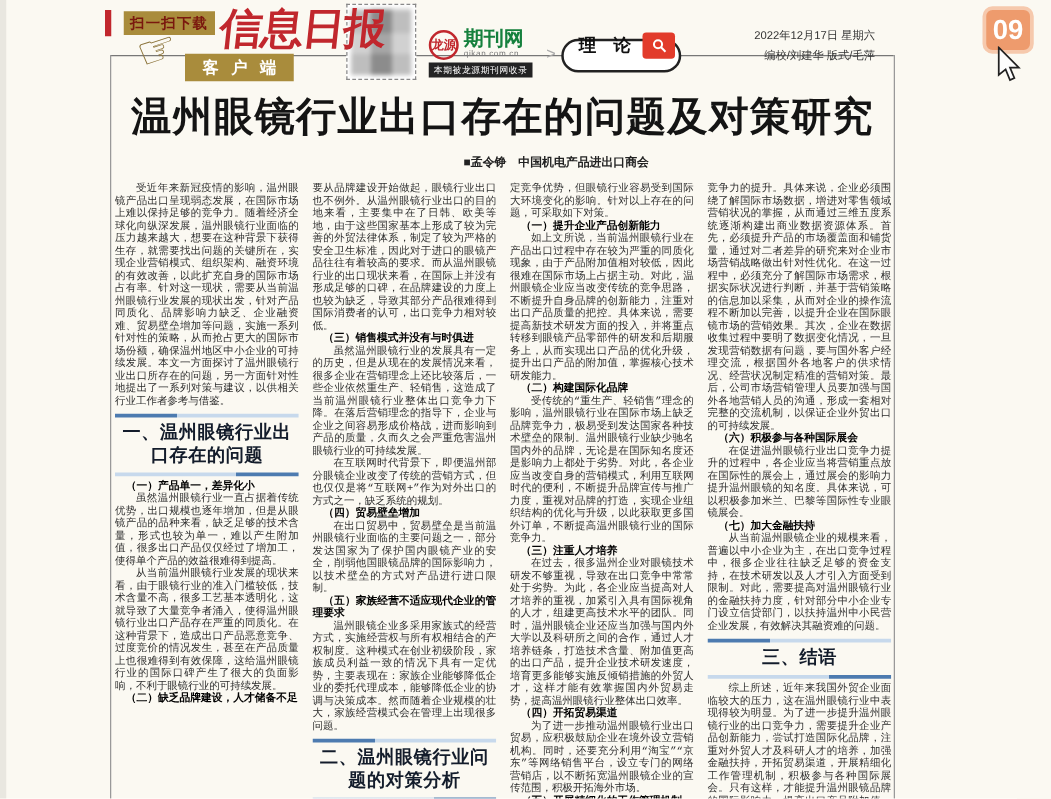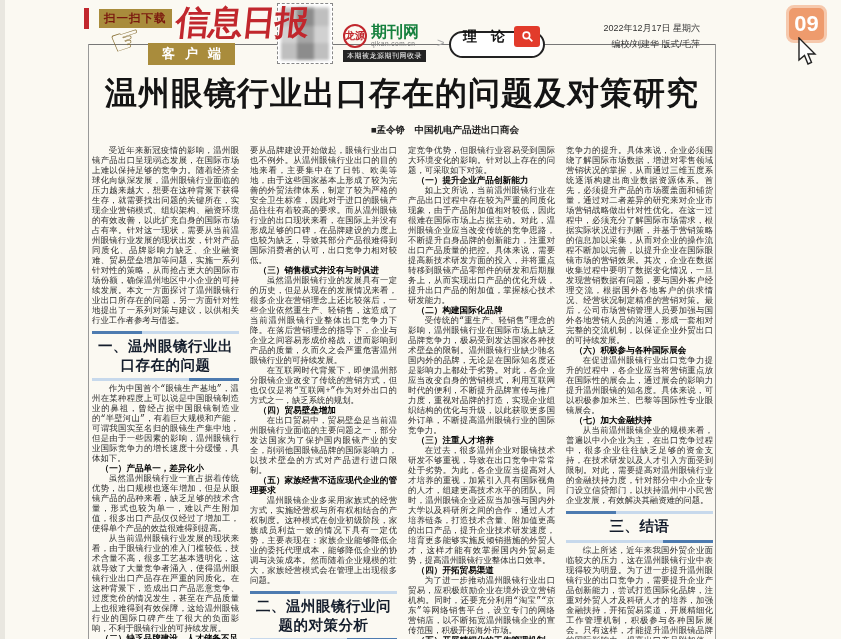--- a/index.html
+++ b/index.html
@@ -121,21 +121,20 @@
   <div class="title">温州眼镜行业出口存在的问题及对策研究</div>
   <div class="byline">■孟令铮　中国机电产品进出口商会</div>
   <div class="columns">
       <div class="col">
         <p class="para">受近年来新冠疫情的影响，温州眼镜产品出口呈现弱态发展，在国际市场上难以保持足够的竞争力。随着经济全球化向纵深发展，温州眼镜行业面临的压力越来越大，想要在这种背景下获得生存，就需要找出问题的关键所在，实现企业营销模式、组织架构、融资环境的有效改善，以此扩充自身的国际市场占有率。针对这一现状，需要从当前温州眼镜行业发展的现状出发，针对产品同质化、品牌影响力缺乏、企业融资难、贸易壁垒增加等问题，实施一系列针对性的策略，从而抢占更大的国际市场份额，确保温州地区中小企业的可持续发展。本文一方面探讨了温州眼镜行业出口所存在的问题，另一方面针对性地提出了一系列对策与建议，以供相关行业工作者参考与借鉴。</p>
         <div class="sec">
           <div class="sec-bar top"></div>
           <div class="sec-title">一、温州眼镜行业出口存在的问题</div>
           <div class="sec-bar bottom"></div>
         </div>
-        <p class="para">作为中国首个“眼镜生产基地”，温州在某种程度上可以说是中国眼镜制造业的鼻祖，曾经占据中国眼镜制造业的“半壁河山”，有着巨大规模和产能，可谓我国实至名归的眼镜生产集中地，但是由于一些因素的影响，温州眼镜行业国际竞争力的增长速度十分缓慢，具体如下。</p>
         <p class="subhead">（一）产品单一，差异化小</p>
         <p class="para">虽然温州眼镜行业一直占据着传统优势，出口规模也逐年增加，但是从眼镜产品的品种来看，缺乏足够的技术含量，形式也较为单一，难以产生附加值，很多出口产品仅仅经过了增加工，使得单个产品的效益很难得到提高。</p>
         <p class="para">从当前温州眼镜行业发展的现状来看，由于眼镜行业的准入门槛较低，技术含量不高，很多工艺基本透明化，这就导致了大量竞争者涌入，使得温州眼镜行业出口产品存在严重的同质化。在这种背景下，造成出口产品恶意竞争、过度竞价的情况发生，甚至在产品质量上也很难得到有效保障，这给温州眼镜行业的国际口碑产生了很大的负面影响，不利于眼镜行业的可持续发展。</p>
         <p class="subhead">（二）缺乏品牌建设，人才储备不足</p>
       </div>
       <div class="col">
         <p class="para noindent">要从品牌建设开始做起，眼镜行业出口也不例外。从温州眼镜行业出口的目的地来看，主要集中在了日韩、欧美等地，由于这些国家基本上形成了较为完善的外贸法律体系，制定了较为严格的安全卫生标准，因此对于进口的眼镜产品往往有着较高的要求。而从温州眼镜行业的出口现状来看，在国际上并没有形成足够的口碑，在品牌建设的力度上也较为缺乏，导致其部分产品很难得到国际消费者的认可，出口竞争力相对较低。</p>
         <p class="subhead">（三）销售模式并没有与时俱进</p>
         <p class="para">虽然温州眼镜行业的发展具有一定的历史，但是从现在的发展情况来看，很多企业在营销理念上还比较落后，一些企业依然重生产、轻销售，这造成了当前温州眼镜行业整体出口竞争力下降。在落后营销理念的指导下，企业与企业之间容易形成价格战，进而影响到产品的质量，久而久之会严重危害温州眼镜行业的可持续发展。</p>
         <p class="para">在互联网时代背景下，即便温州部分眼镜企业改变了传统的营销方式，但也仅仅是将“互联网+”作为对外出口的方式之一，缺乏系统的规划。</p>

